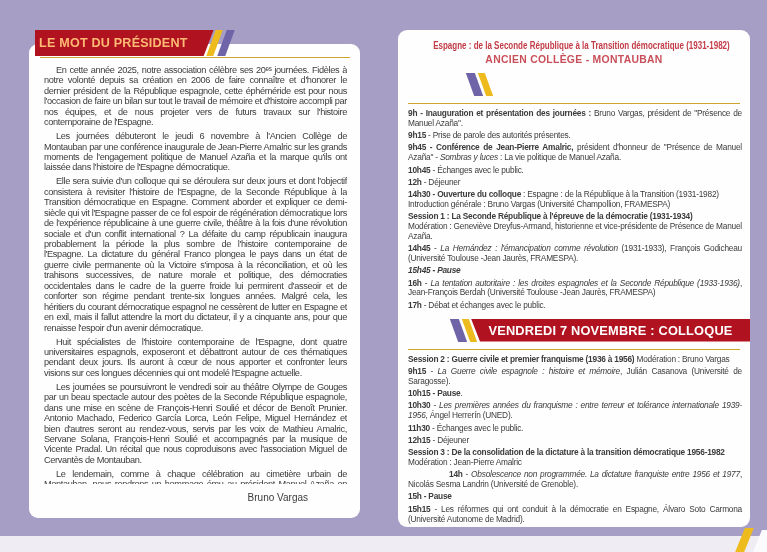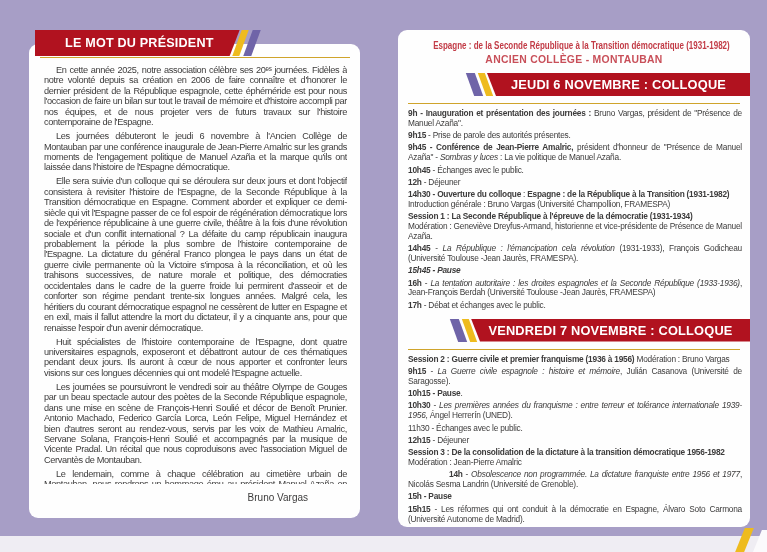--- a/index.html
+++ b/index.html
@@ -8,22 +8,22 @@
     background:#a79ec6;
     font-family:"Liberation Sans","DejaVu Sans",sans-serif;
   }
   .page{position:absolute;background:#fefefe;border-radius:9px;}
   .page-left{left:29px;top:44px;width:331px;height:474px;}
   .page-right{left:398px;top:30px;width:352px;height:497px;overflow:hidden;}
 
   
   .pres-banner{position:absolute;top:-14px;left:6px;height:26px;display:flex;align-items:stretch;z-index:3;}
   .pb-red{
-    background:#b1121f;color:#ffffff;font-weight:bold;font-size:12.6px;letter-spacing:.2px;
-    line-height:26px;padding:0 26px 0 30px;
+    background:#b1121f;color:#fdba74;font-weight:bold;font-size:12.6px;letter-spacing:.2px;
+    line-height:26px;padding:0 26px 0 4px;
     clip-path:polygon(0 0,100% 0,calc(100% - 10px) 100%,0 100%);
   }
   .stripe{display:block;}
   .pres-banner .stripe-y{width:7px;background:#eebb1e;transform:skewX(-20deg);margin-left:-3px;}
   .pres-banner .stripe-p{width:8px;background:#6f64a8;transform:skewX(-20deg);margin-left:4px;}
 
   .gold-rule{position:absolute;left:11px;right:10px;top:13px;border-top:1.4px solid #cfa42b;}
 
   .pres-body{
     position:absolute;left:15px;right:13px;top:21px;bottom:34px;
@@ -88,50 +88,49 @@
 </section>
 
 <section class="page page-right">
   <h1 class="rp-title">Espagne : de la Seconde République à la Transition démocratique (1931-1982)</h1>
   <h2 class="rp-subtitle">ANCIEN COLLÈGE - MONTAUBAN</h2>
 
   <div class="day-banner">
     <span class="db-spacer jeudi"></span>
     <i class="stripe stripe-p"></i>
     <i class="stripe stripe-y"></i>
-    <span class="db-red">JEUDI 6 NOVEMBRE : COLLOQUE</span>
   </div>
   <div class="gold-rule2"></div>
   <div class="schedule">
       <p><span style="font-weight: bold;">9h - Inauguration et présentation des journées : </span><span>Bruno Vargas, président de "Présence de Manuel Azaña".</span></p>
       <p><span style="font-weight: bold;">9h15</span><span> - Prise de parole des autorités présentes.</span></p>
       <p><span style="font-weight: bold;">9h45 - Conférence de Jean-Pierre Amalric,</span><span> président d'honneur de "Présence de Manuel Azaña" - </span><span style="font-style: italic;">Sombras y luces</span><span> : La vie politique de Manuel Azaña.</span></p>
       <p><span style="font-weight: bold;">10h45</span><span> - Échanges avec le public.</span></p>
       <p><span style="font-weight: bold;">12h</span><span> - Déjeuner</span></p>
-      <p><span style="font-weight: bold;">14h30 - Ouverture du colloque</span><span> : </span><span style="font-weight: bold;">Espagne : de la République à la Transition (1931-1982)</span><br><span>Introduction générale : Bruno Vargas (Université Champollion, FRAMESPA)</span></p>
+      <p><span style="font-weight: bold;">14h30 - Ouverture du colloque</span><span> : </span><span style="font-weight: normal;">Espagne : de la République à la Transition (1931-1982)</span><br><span>Introduction générale : Bruno Vargas (Université Champollion, FRAMESPA)</span></p>
       <p><span style="font-weight: bold;">Session 1 : La Seconde République à l'épreuve de la démocratie (1931-1934)</span><br><span>Modération : Geneviève Dreyfus-Armand, historienne et vice-présidente de Présence de Manuel Azaña.</span></p>
-      <p><span style="font-weight: bold;">14h45</span><span> - </span><span style="font-style: italic;">La République : l'émancipation cela révolution</span><span> (1931-1933), François Godicheau (Université Toulouse -Jean Jaurès, FRAMESPA).</span></p>
+      <p><span style="font-weight: bold;">14h45</span><span> - </span><span style="font-style: italic;">La Hernández : l'émancipation comme révolution</span><span> (1931-1933), François Godicheau (Université Toulouse -Jean Jaurès, FRAMESPA).</span></p>
       <p><span style="font-weight: bold; font-style: italic;">15h45 - Pause</span></p>
       <p><span style="font-weight: bold;">16h</span><span> - </span><span style="font-style: italic;">La tentation autoritaire : les droites espagnoles et la Seconde République (1933-1936)</span><span>, Jean-François Berdah (Université Toulouse -Jean Jaurès, FRAMESPA)</span></p>
       <p><span style="font-weight: bold;">17h</span><span> - Débat et échanges avec le public.</span></p>
     </div>
 
   <div class="day-banner">
     <span class="db-spacer vendredi"></span>
     <i class="stripe stripe-p"></i>
     <i class="stripe stripe-y"></i>
     <span class="db-red">VENDREDI 7 NOVEMBRE : COLLOQUE</span>
   </div>
   <div class="gold-rule2"></div>
   <div class="schedule">
       <p><span style="font-weight: bold;">Session 2 : Guerre civile et premier franquisme (1936 à 1956)</span><span> Modération : Bruno Vargas</span></p>
       <p><span style="font-weight: bold;">9h15</span><span> - </span><span style="font-style: italic;">La Guerre civile espagnole : histoire et mémoire</span><span>, Julián Casanova (Université de Saragosse).</span></p>
       <p><span style="font-weight: bold;">10h15 - Pause</span><span>.</span></p>
       <p><span style="font-weight: bold;">10h30</span><span> - </span><span style="font-style: italic;">Les premières années du franquisme : entre terreur et tolérance internationale 1939-1956</span><span>, Ángel Herrerín (UNED).</span></p>
-      <p><span style="font-weight: normal;">11h30</span><span> - Échanges avec le public.</span></p>
+      <p><span style="font-weight: bold;">11h30</span><span> - Échanges avec le public.</span></p>
       <p><span style="font-weight: bold;">12h15</span><span> - Déjeuner</span></p>
       <p><span style="font-weight: bold;">Session 3 : De la consolidation de la dictature à la transition démocratique 1956-1982</span><br><span>Modération : Jean-Pierre Amalric</span></p>
       <p><span style="font-weight: bold; margin-left: 41px;">14h</span><span> - </span><span style="font-style: italic;">Obsolescence non programmée. La dictature franquiste entre 1956 et 1977</span><span>, Nicolás Sesma Landrin (Université de Grenoble).</span></p>
       <p><span style="font-weight: bold;">15h - Pause</span></p>
       <p><span style="font-weight: bold;">15h15</span><span> - </span><span style="">Les réformes qui ont conduit à la démocratie en Espagne</span><span>, Álvaro Soto Carmona (Université Autonome de Madrid).</span></p>
       <p><span style="font-weight: bold;">16h15</span><span> - Débat et échanges avec le public.</span></p>
     </div>
 </section>
 
 <div class="bottom-band"></div>

